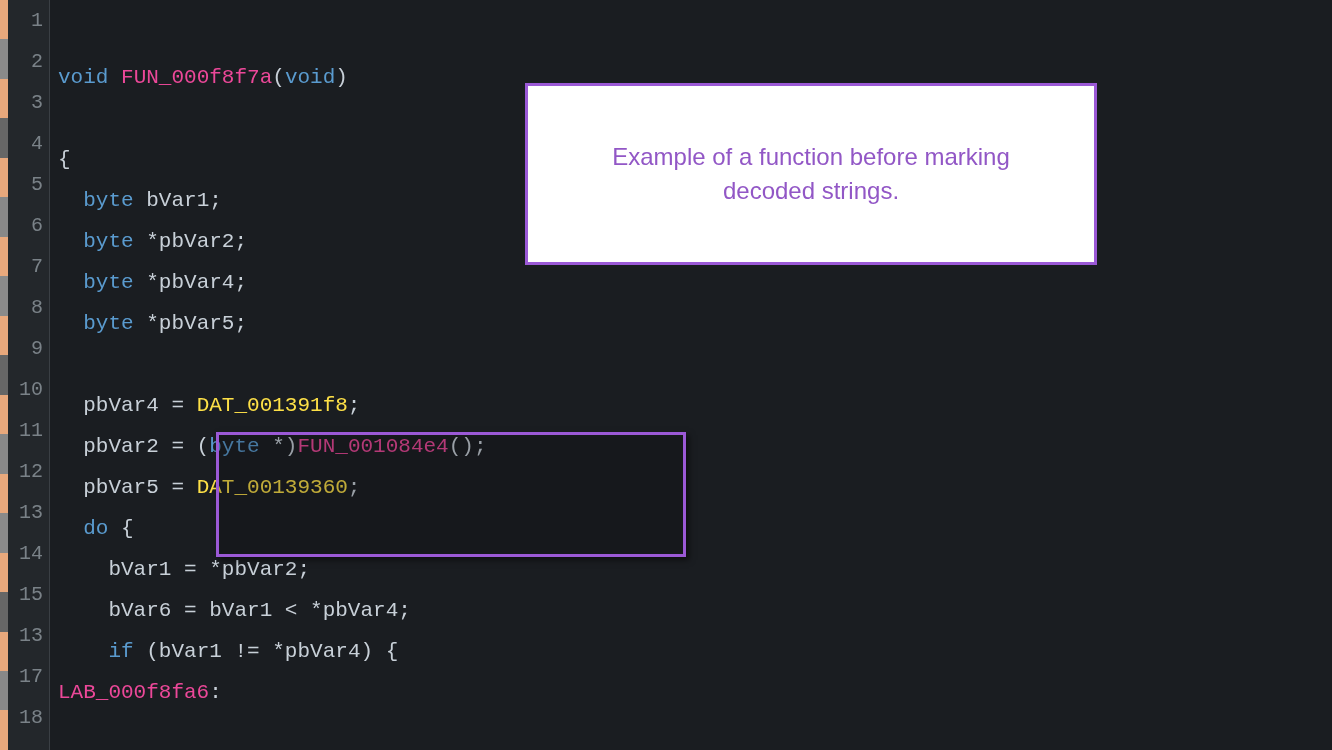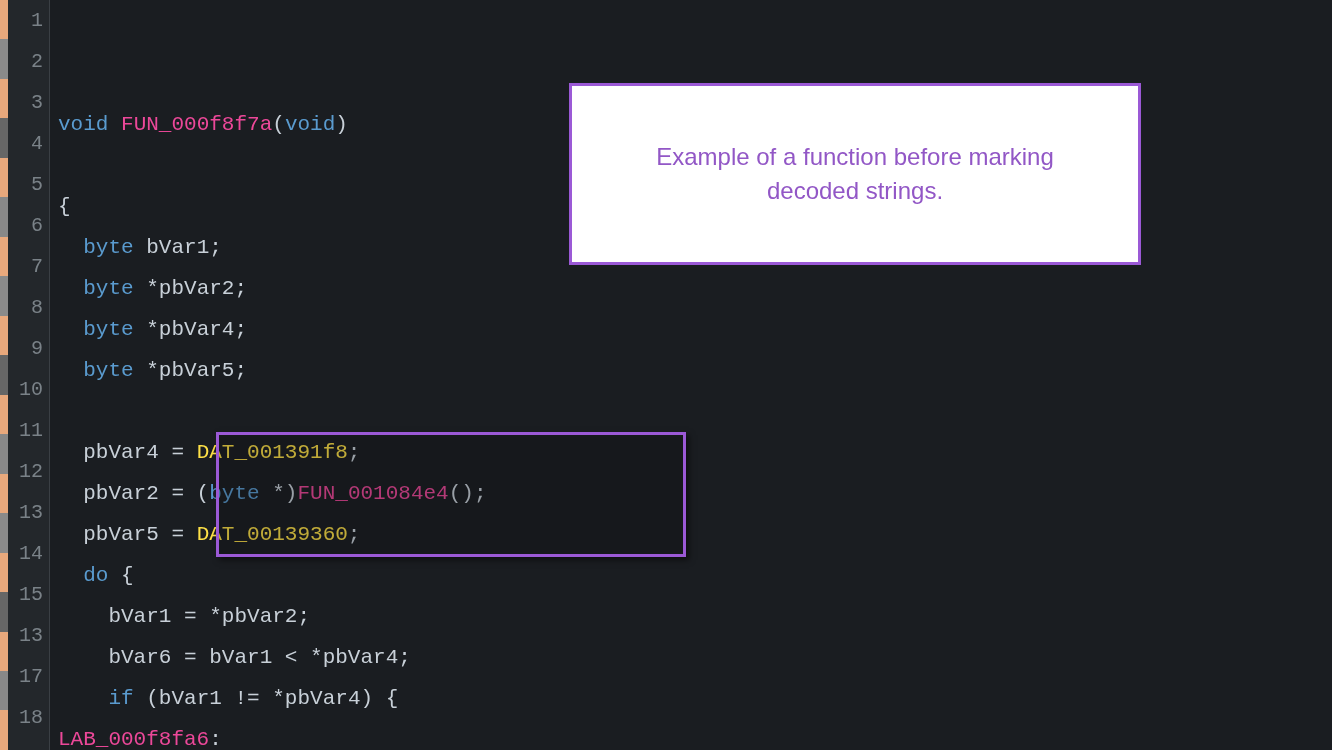--- a/index.html
+++ b/index.html
@@ -50,21 +50,20 @@
   height: 41px;
   display: flex;
   align-items: center;
   justify-content: flex-end;
 }
 .code-area {
   flex: 1;
   padding-left: 8px;
   padding-top: 16px;
   position: relative;
-  margin-top: 47px;
 }
 .code-line {
   height: 41px;
   display: flex;
   align-items: center;
   font-size: 21px;
   white-space: pre;
   color: #c8d0d8;
   position: relative;
 }
@@ -78,21 +77,20 @@
   width: 572px;
   height: 182px;
   background: #ffffff;
   border: 3px solid #9b59d6;
   display: flex;
   align-items: center;
   justify-content: center;
   text-align: center;
   padding: 20px 40px;
   z-index: 10;
-  margin-left: 44px;
 }
 .callout-text {
   color: #9257c6;
   font-family: "Segoe UI", Arial, sans-serif;
   font-size: 24px;
   line-height: 1.4;
   font-weight: 400;
 }
 .highlight-box {
   position: absolute;

